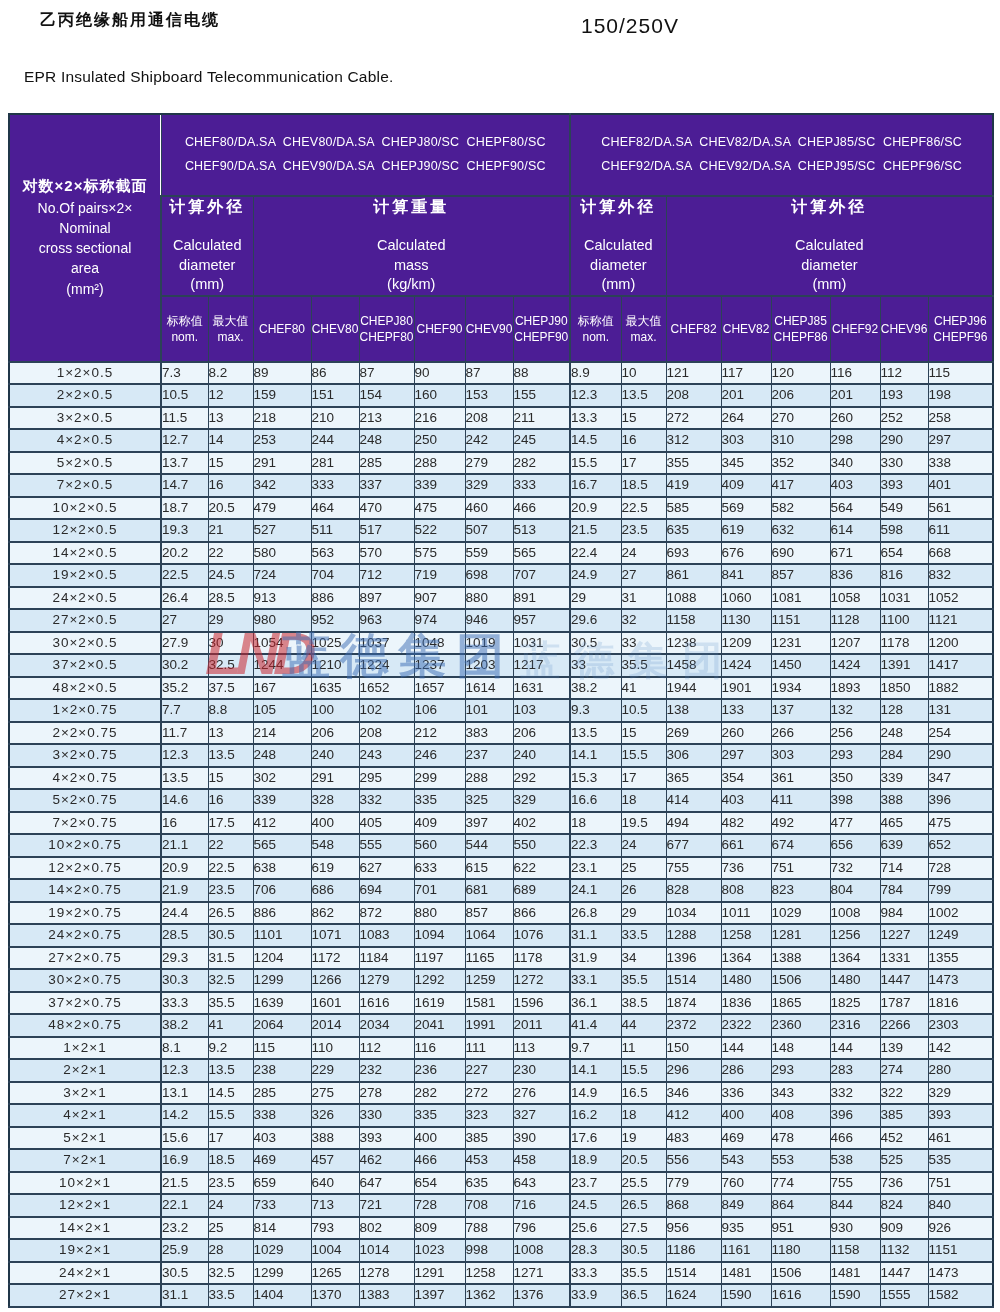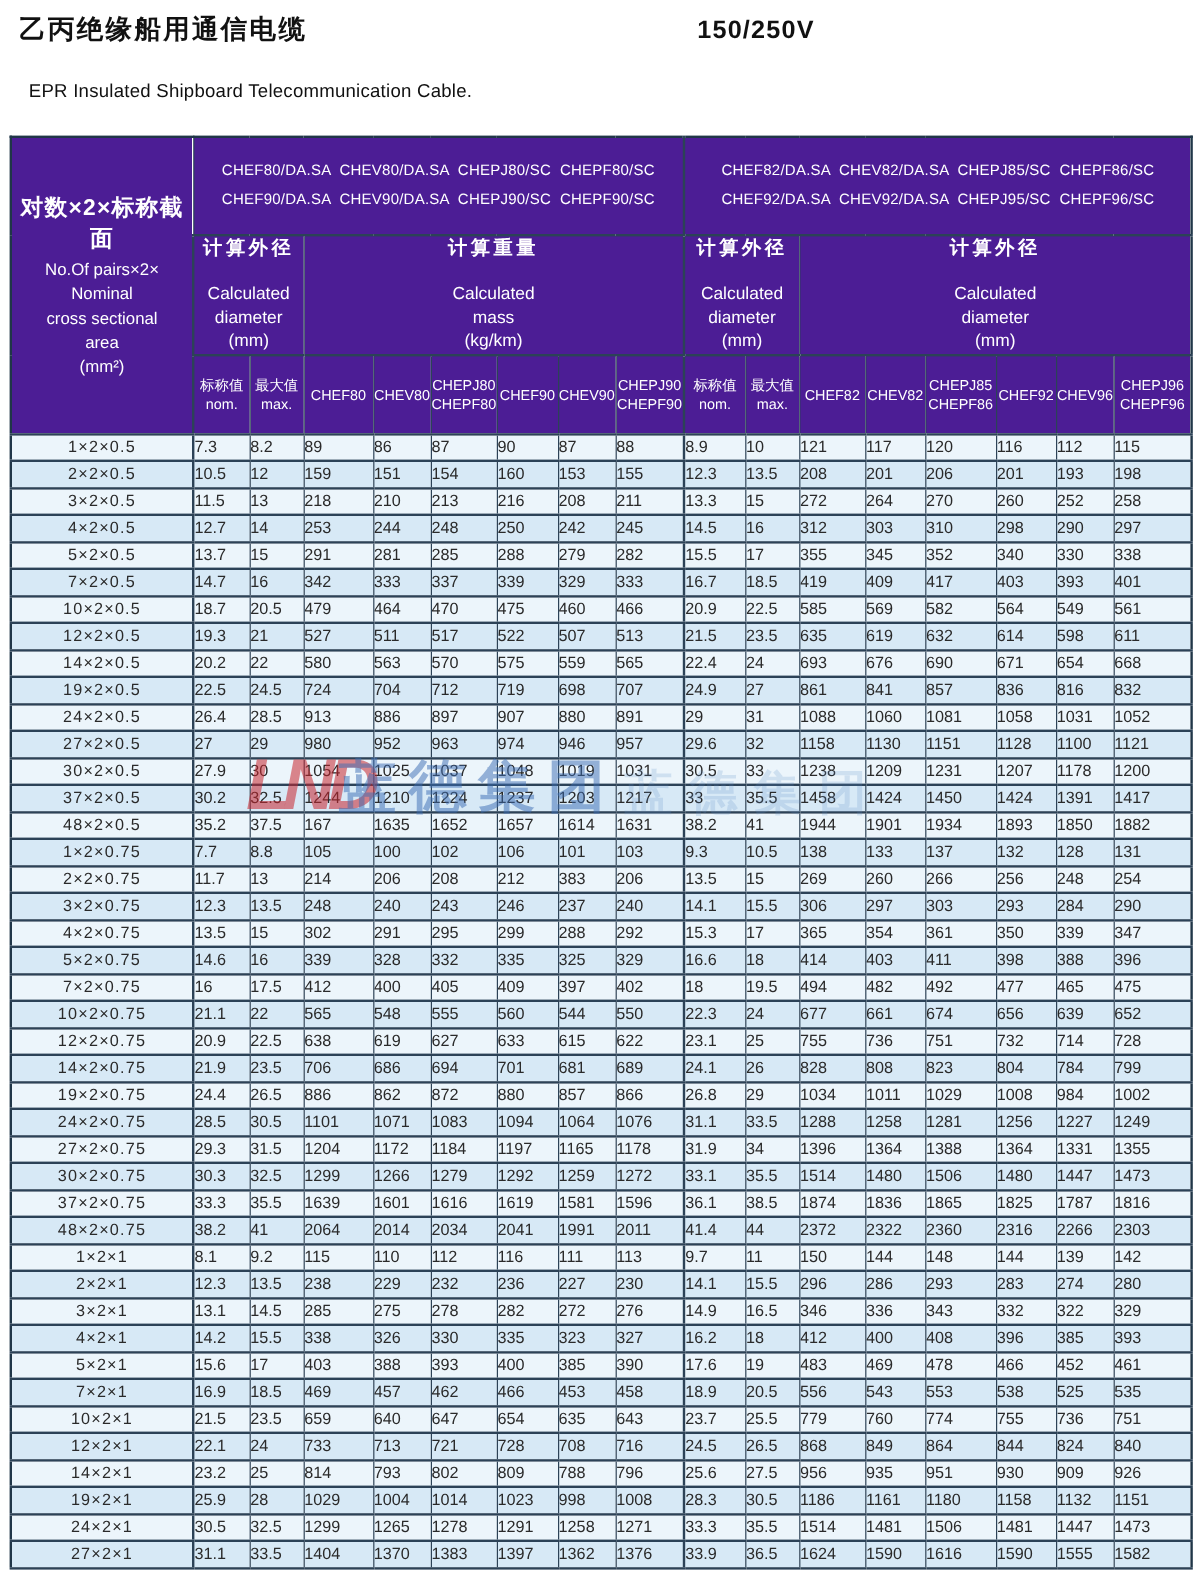--- a/index.html
+++ b/index.html
@@ -5,22 +5,22 @@
   html,body{margin:0;padding:0;}
   body{
     width:1000px;height:1312px;
     background:#ffffff;
     font-family:"Liberation Sans", sans-serif;
     color:#111;
     position:relative;
     overflow:hidden;
   }
   .page-header{position:absolute;left:16px;top:10px;width:968px;}
-  .title-zh{font-size:22px;font-weight:bold;letter-spacing:2px;display:inline-block;}
-  .voltage{position:absolute;left:565px;top:4px;font-size:21px;font-weight:700;letter-spacing:1px;}
+  .title-zh{font-size:16px;font-weight:bold;letter-spacing:2px;display:inline-block;margin-left:24px;}
+  .voltage{position:absolute;left:565px;top:4px;font-size:21px;font-weight:400;letter-spacing:1px;}
   .title-en{position:absolute;left:8px;top:58px;font-size:15.5px;letter-spacing:.2px;}
 
   table.spec{
     position:absolute;left:8px;top:113px;
     width:984px;
     border-collapse:collapse;
     table-layout:fixed;
   }
   table.spec th, table.spec td{
     border:1px solid #2c4257;
@@ -31,21 +31,21 @@
   table.spec{border:2px solid #203648;}
   thead th{
     background:#4c1d95;
     color:#ffffff;
     font-weight:normal;
     text-align:center;
     vertical-align:middle;
   }
   th.models{height:80px;font-size:12.5px;white-space:pre;line-height:1.9;letter-spacing:.2px;}
   th.rowhead{font-size:14px;}
-  th.rowhead .zh{font-size:19px;font-weight:bold;letter-spacing:1px;margin-bottom:2px;}
+  th.rowhead .zh{font-size:15px;font-weight:bold;letter-spacing:1px;margin-bottom:2px;}
   th.rowhead .en{font-size:14px;white-space:pre-line;line-height:1.45;}
   th.sub{height:88px;}
   th.sub .zh{font-size:16px;font-weight:bold;letter-spacing:3px;}
   th.sub .en{font-size:14.5px;white-space:pre-line;line-height:1.35;margin-top:18px;}
   th.colh{height:64px;font-size:12px;white-space:pre-line;line-height:1.35;}
   .bl2{border-left-width:2px !important;}
 
   tbody td{
     height:20.5px;
     font-size:13.5px;

